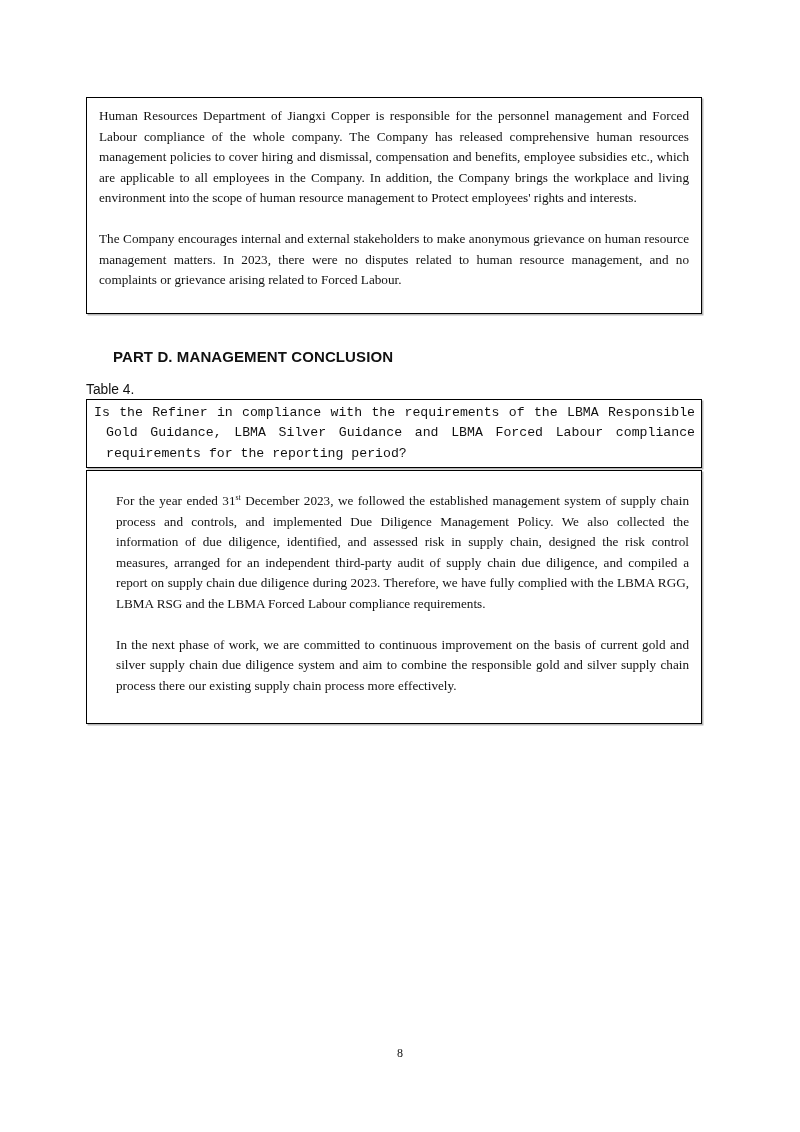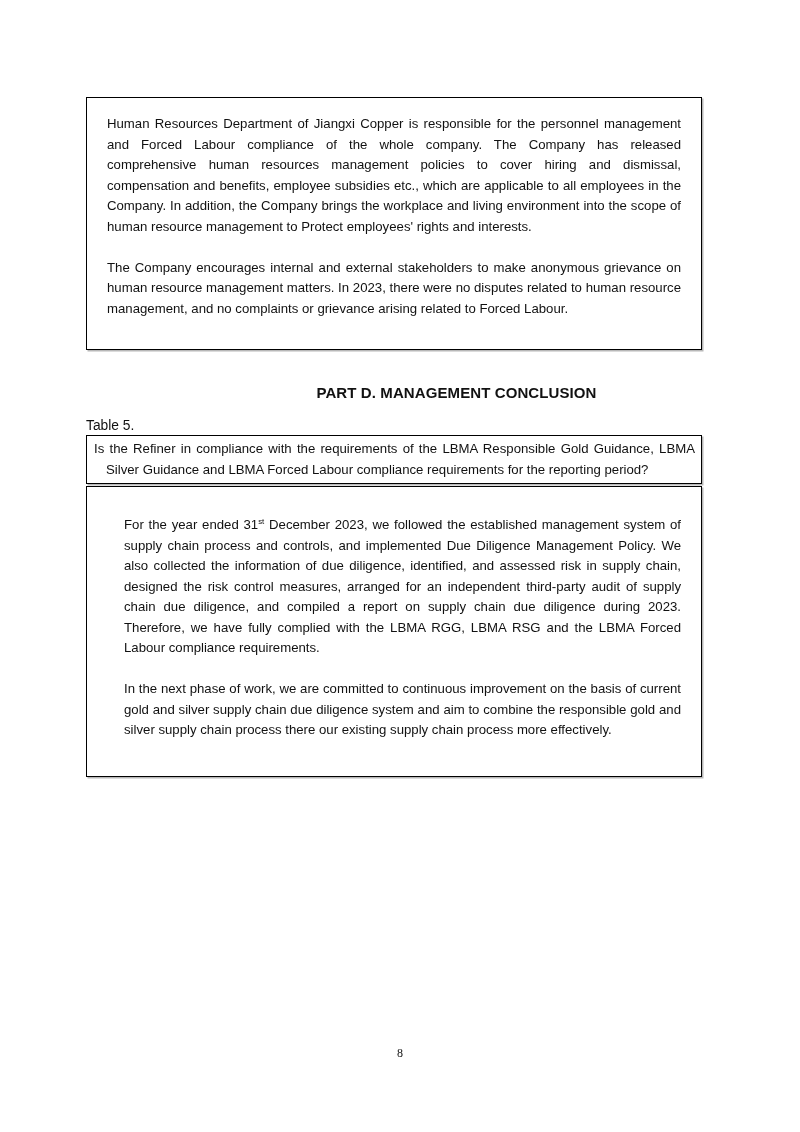--- a/index.html
+++ b/index.html
@@ -20,43 +20,44 @@
     box-sizing: border-box;
     width: 616px;
     margin-left: 86px;
     border: 1.5px solid #000000;
     box-shadow: 1.5px 1.5px 0 #b8b8b8;
     font-size: 13.2px;
     line-height: 20.5px;
     text-align: justify;
   }
   .content-box p {
-    margin: 13px;
+    margin: 5px;
+    font-family: Liberation Serif, serif;
   }
   .hr-box {
     margin-top: 97px;
     padding: 3px 7px 17px 7px;
   }
   .para-gap {
     margin-top: 20.5px !important;
   }
   .part-heading {
     margin: 34px 0 0 113px;
     font-size: 15px;
     font-weight: bold;
     letter-spacing: 0.1px;
-    text-align: center;
   }
   .table-caption {
     margin: 17px 0 2px 86px;
     font-size: 13.8px;
   }
   .question-cell {
     padding: 3px 6px 3px 19px;
     text-indent: -12px;
+    font-family: Liberation Mono, monospace;
   }
   .answer-cell {
     margin-top: 2px;
     padding: 15px 7px 22px 24px;
   }
   sup {
     font-size: 60%;
     line-height: 0;
   }
   .page-number {
@@ -75,21 +76,21 @@
 
 <div class="page">
 
   <div class="content-box hr-box">
     <p>Human Resources Department of Jiangxi Copper is responsible for the personnel management and Forced Labour compliance of the whole company. The Company has released comprehensive human resources management policies to cover hiring and dismissal, compensation and benefits, employee subsidies etc., which are applicable to all employees in the Company. In addition, the Company brings the workplace and living environment into the scope of human resource management to Protect employees' rights and interests.</p>
     <p class="para-gap">The Company encourages internal and external stakeholders to make anonymous grievance on human resource management matters. In 2023, there were no disputes related to human resource management, and no complaints or grievance arising related to Forced Labour.</p>
   </div>
 
   <div class="part-heading">PART D. MANAGEMENT CONCLUSION</div>
 
-  <div class="table-caption">Table 5.</div>
+  <div class="table-caption">Table 4.</div>
 
   <div class="content-box question-cell">
     <span>Is the Refiner in compliance with the requirements of the LBMA Responsible Gold Guidance, LBMA Silver Guidance and LBMA Forced Labour compliance requirements for the reporting period?</span>
   </div>
 
   <div class="content-box answer-cell">
     <p><span>For the year ended 31</span><sup>st</sup><span> December 2023, we followed the established management system of supply chain process and controls, and implemented Due Diligence Management Policy. We also collected the information of due diligence, identified, and assessed risk in supply chain, designed the risk control measures, arranged for an independent third-party audit of supply chain due diligence, and compiled a report on supply chain due diligence during 2023. Therefore, we have fully complied with the LBMA RGG, LBMA RSG and the LBMA Forced Labour compliance requirements.</span></p>
     <p class="para-gap">In the next phase of work, we are committed to continuous improvement on the basis of current gold and silver supply chain due diligence system and aim to combine the responsible gold and silver supply chain process there our existing supply chain process more effectively.</p>
   </div>
 

